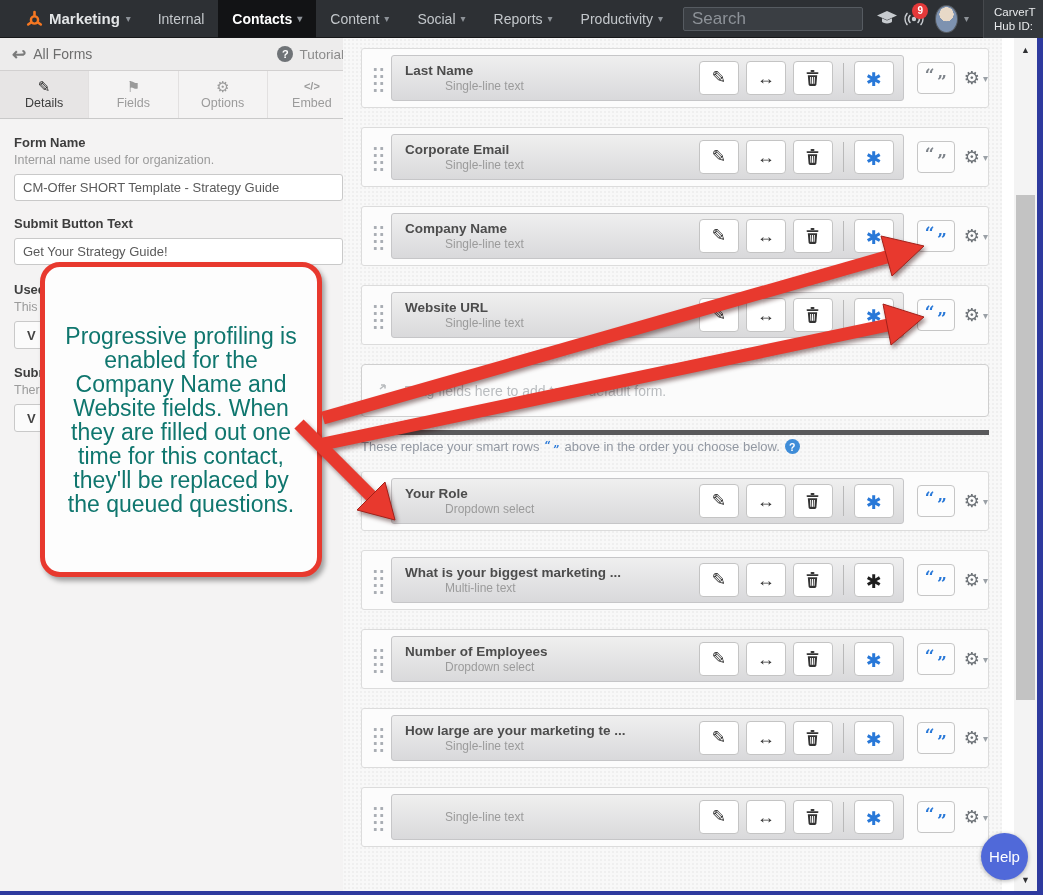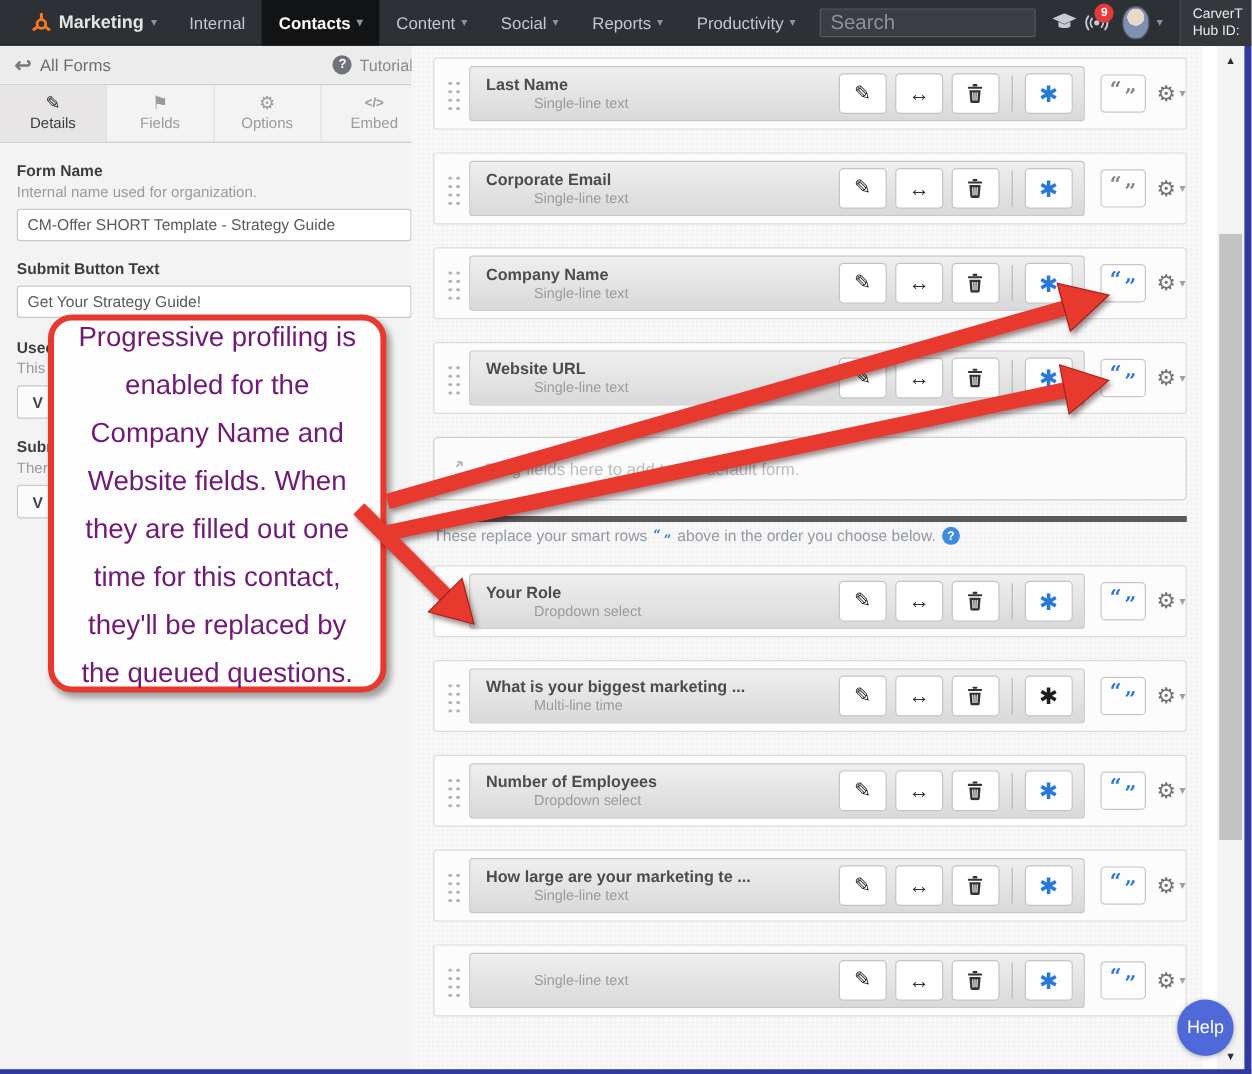--- a/index.html
+++ b/index.html
@@ -114,21 +114,21 @@
               cursor:grab;}
 
   .win-border-r { position:absolute; left:1037px; top:38px; width:6px; height:857px; background:#2e3a9e; }
   .win-border-b { position:absolute; left:0px; top:891px; width:1043px; height:4px; background:#2e3a9e; }
 
   
   .callout { position:absolute; left:40px; top:262px; width:282px; height:315px; background:#fdfdfd;
              border:5px solid #e8392e; border-radius:20px; z-index:40;
              box-shadow:3px 4px 5px rgba(0,0,0,.35); display:flex; align-items:center;
              justify-content:center; padding:10px 12px; }
-  .callout p { font-size:23px; line-height:40px; color:#701a75; text-align:center; }
+  .callout p { font-size:23px; line-height:24px; color:#0f766e; text-align:center; }
   .arrows { position:absolute; left:0; top:0; z-index:50; pointer-events:none;
             filter:drop-shadow(2px 3px 2px rgba(40,0,0,.45)); }
   .help { position:absolute; left:981px; top:833px; width:47px; height:47px; border-radius:50%;
           background:#5069d9; color:#fff; font-size:15px; display:flex; align-items:center;
           justify-content:center; z-index:60; cursor:pointer; box-shadow:0 1px 4px rgba(0,0,0,.3);}
 </style>
 </head>
 <body>
 
 <div id="app">
@@ -461,21 +461,21 @@
     <span class="gearwrap">
             <span class="gear">⚙</span>
             <span class="gcaret">▾</span>
           </span>
   </div>
         <div class="card">
     <span class="drag"></span>
     <div class="bar">
       <div class="ft">
         <div class="t">What is your biggest marketing ...</div>
-        <div class="st">Multi-line time</div>
+        <div class="st">Multi-line text</div>
       </div>
       <div class="acts">
         <button class="ab">
                 <span class="pencil">✎</span>
               </button>
         <button class="ab">
                 <span class="resize">↔</span>
               </button>
         <button class="ab">
           <svg width="13" height="16" viewBox="0 0 13 16">

